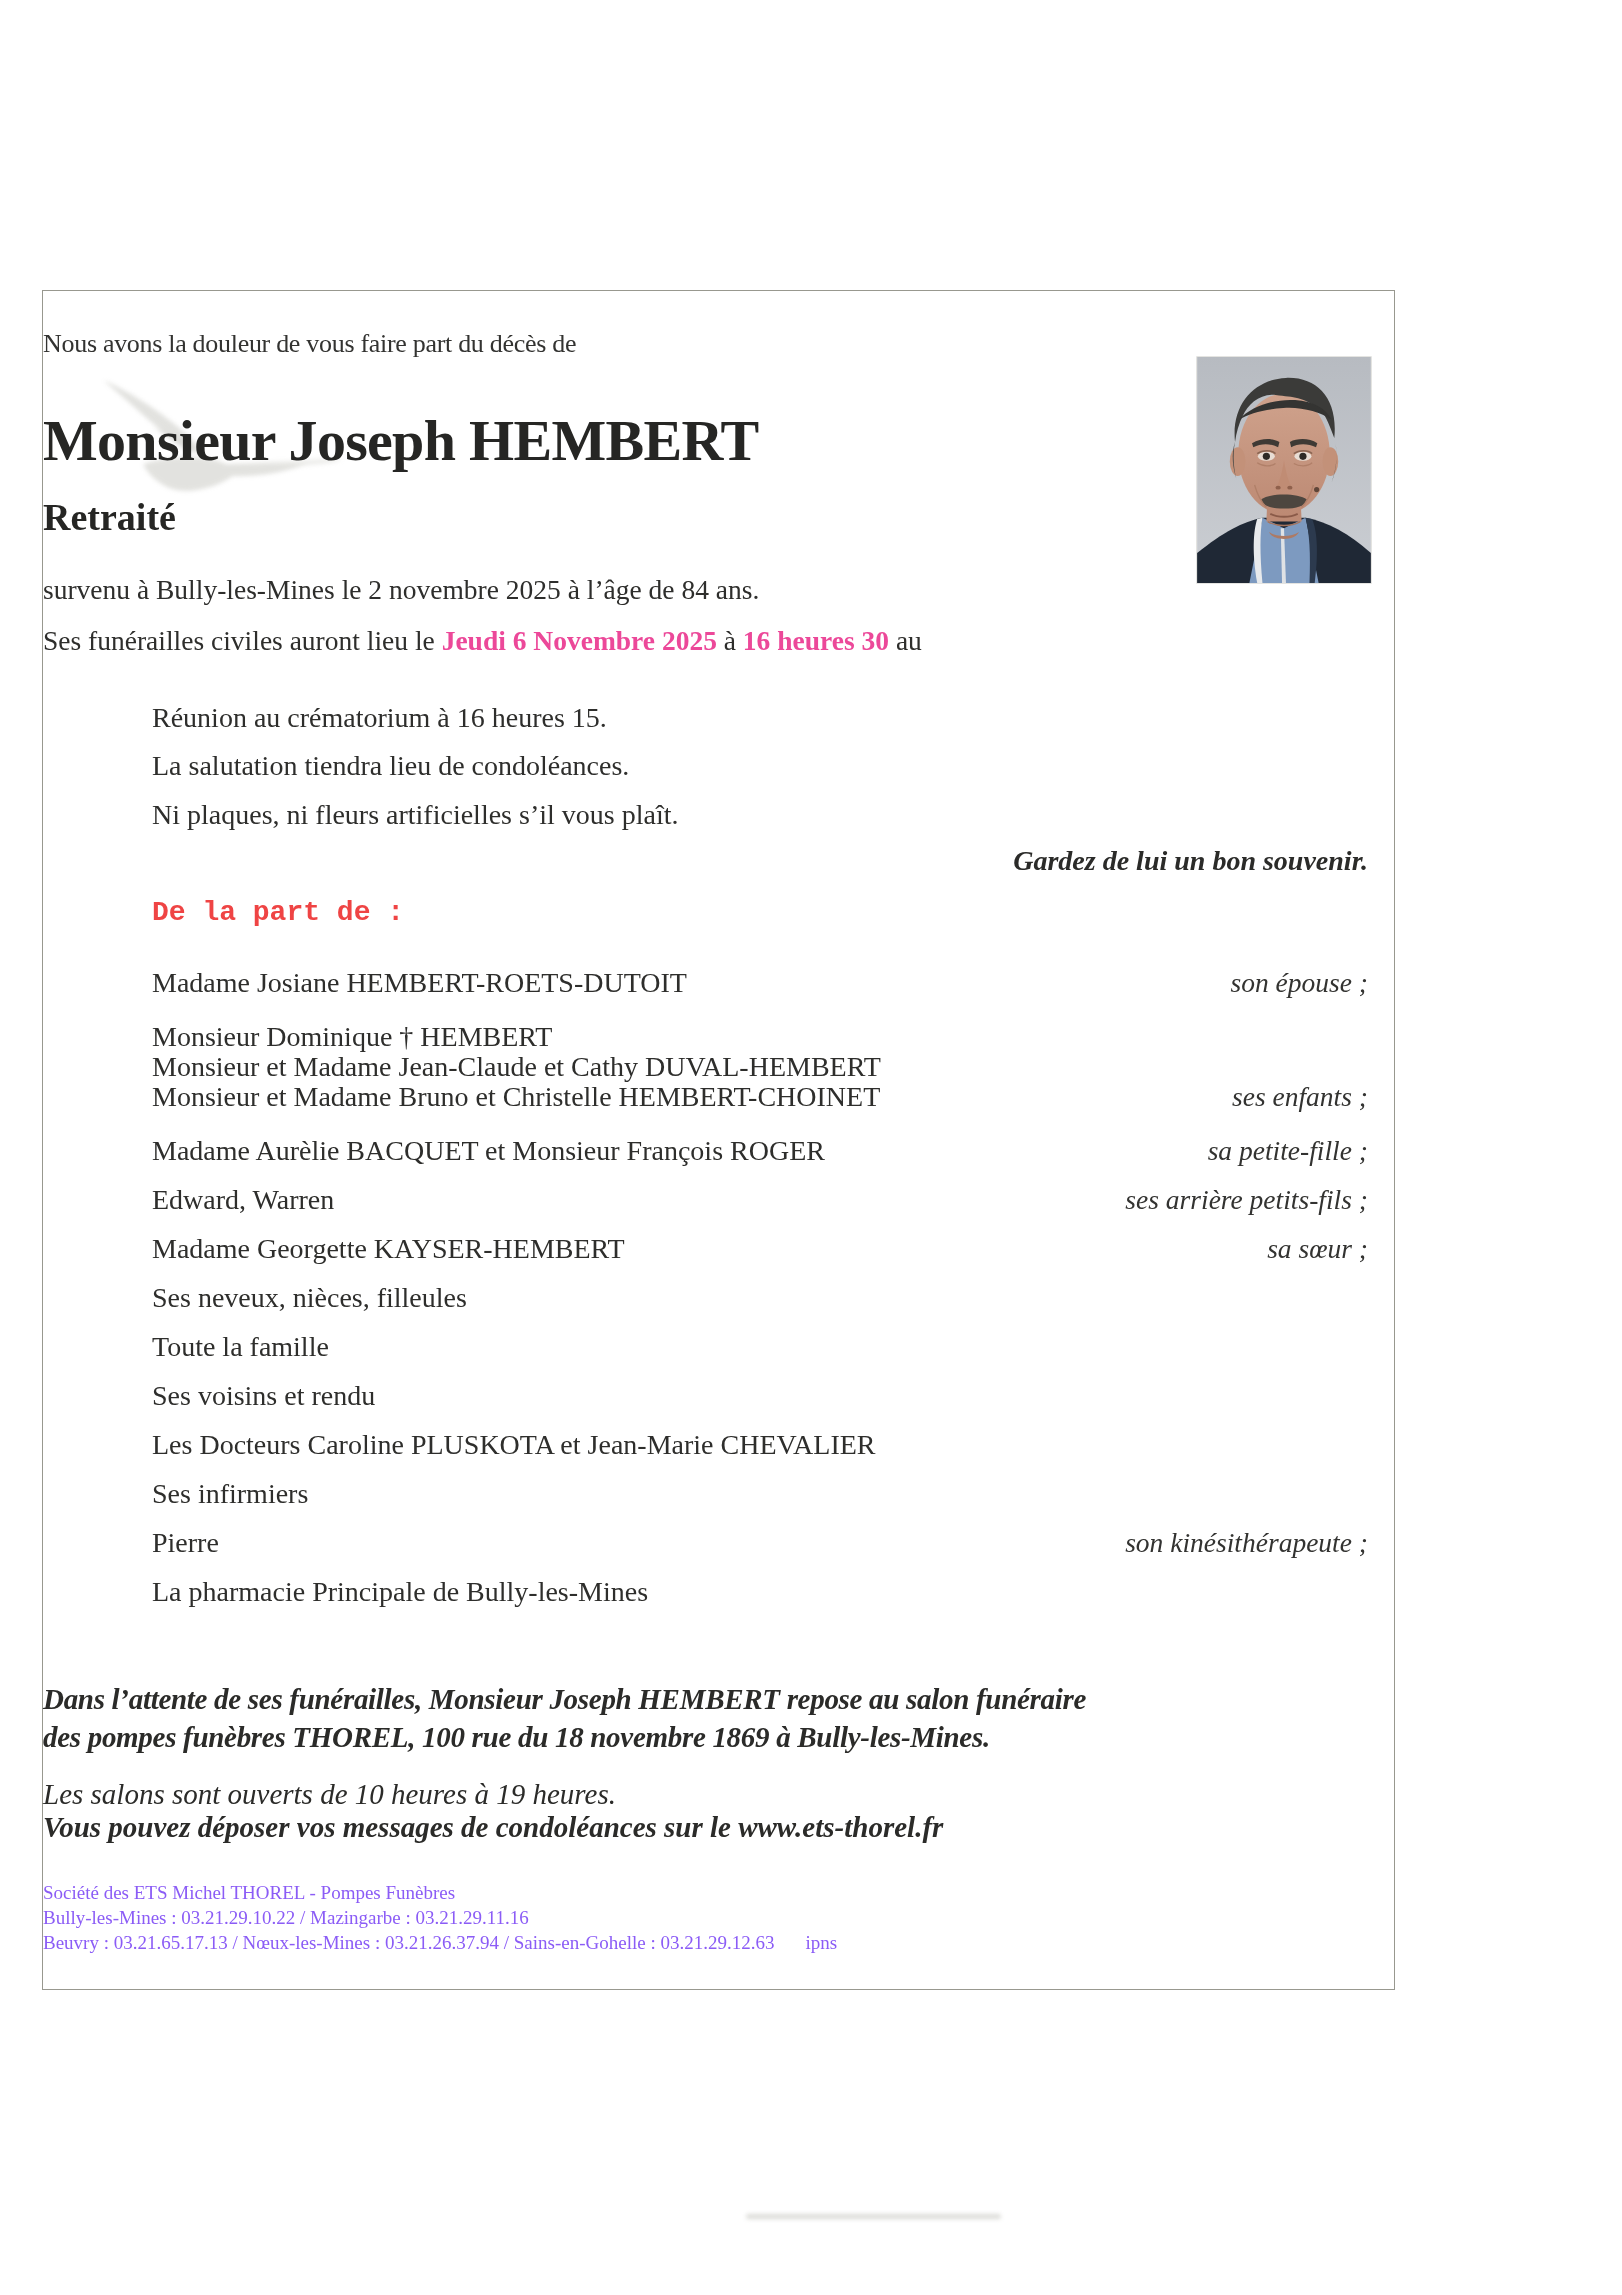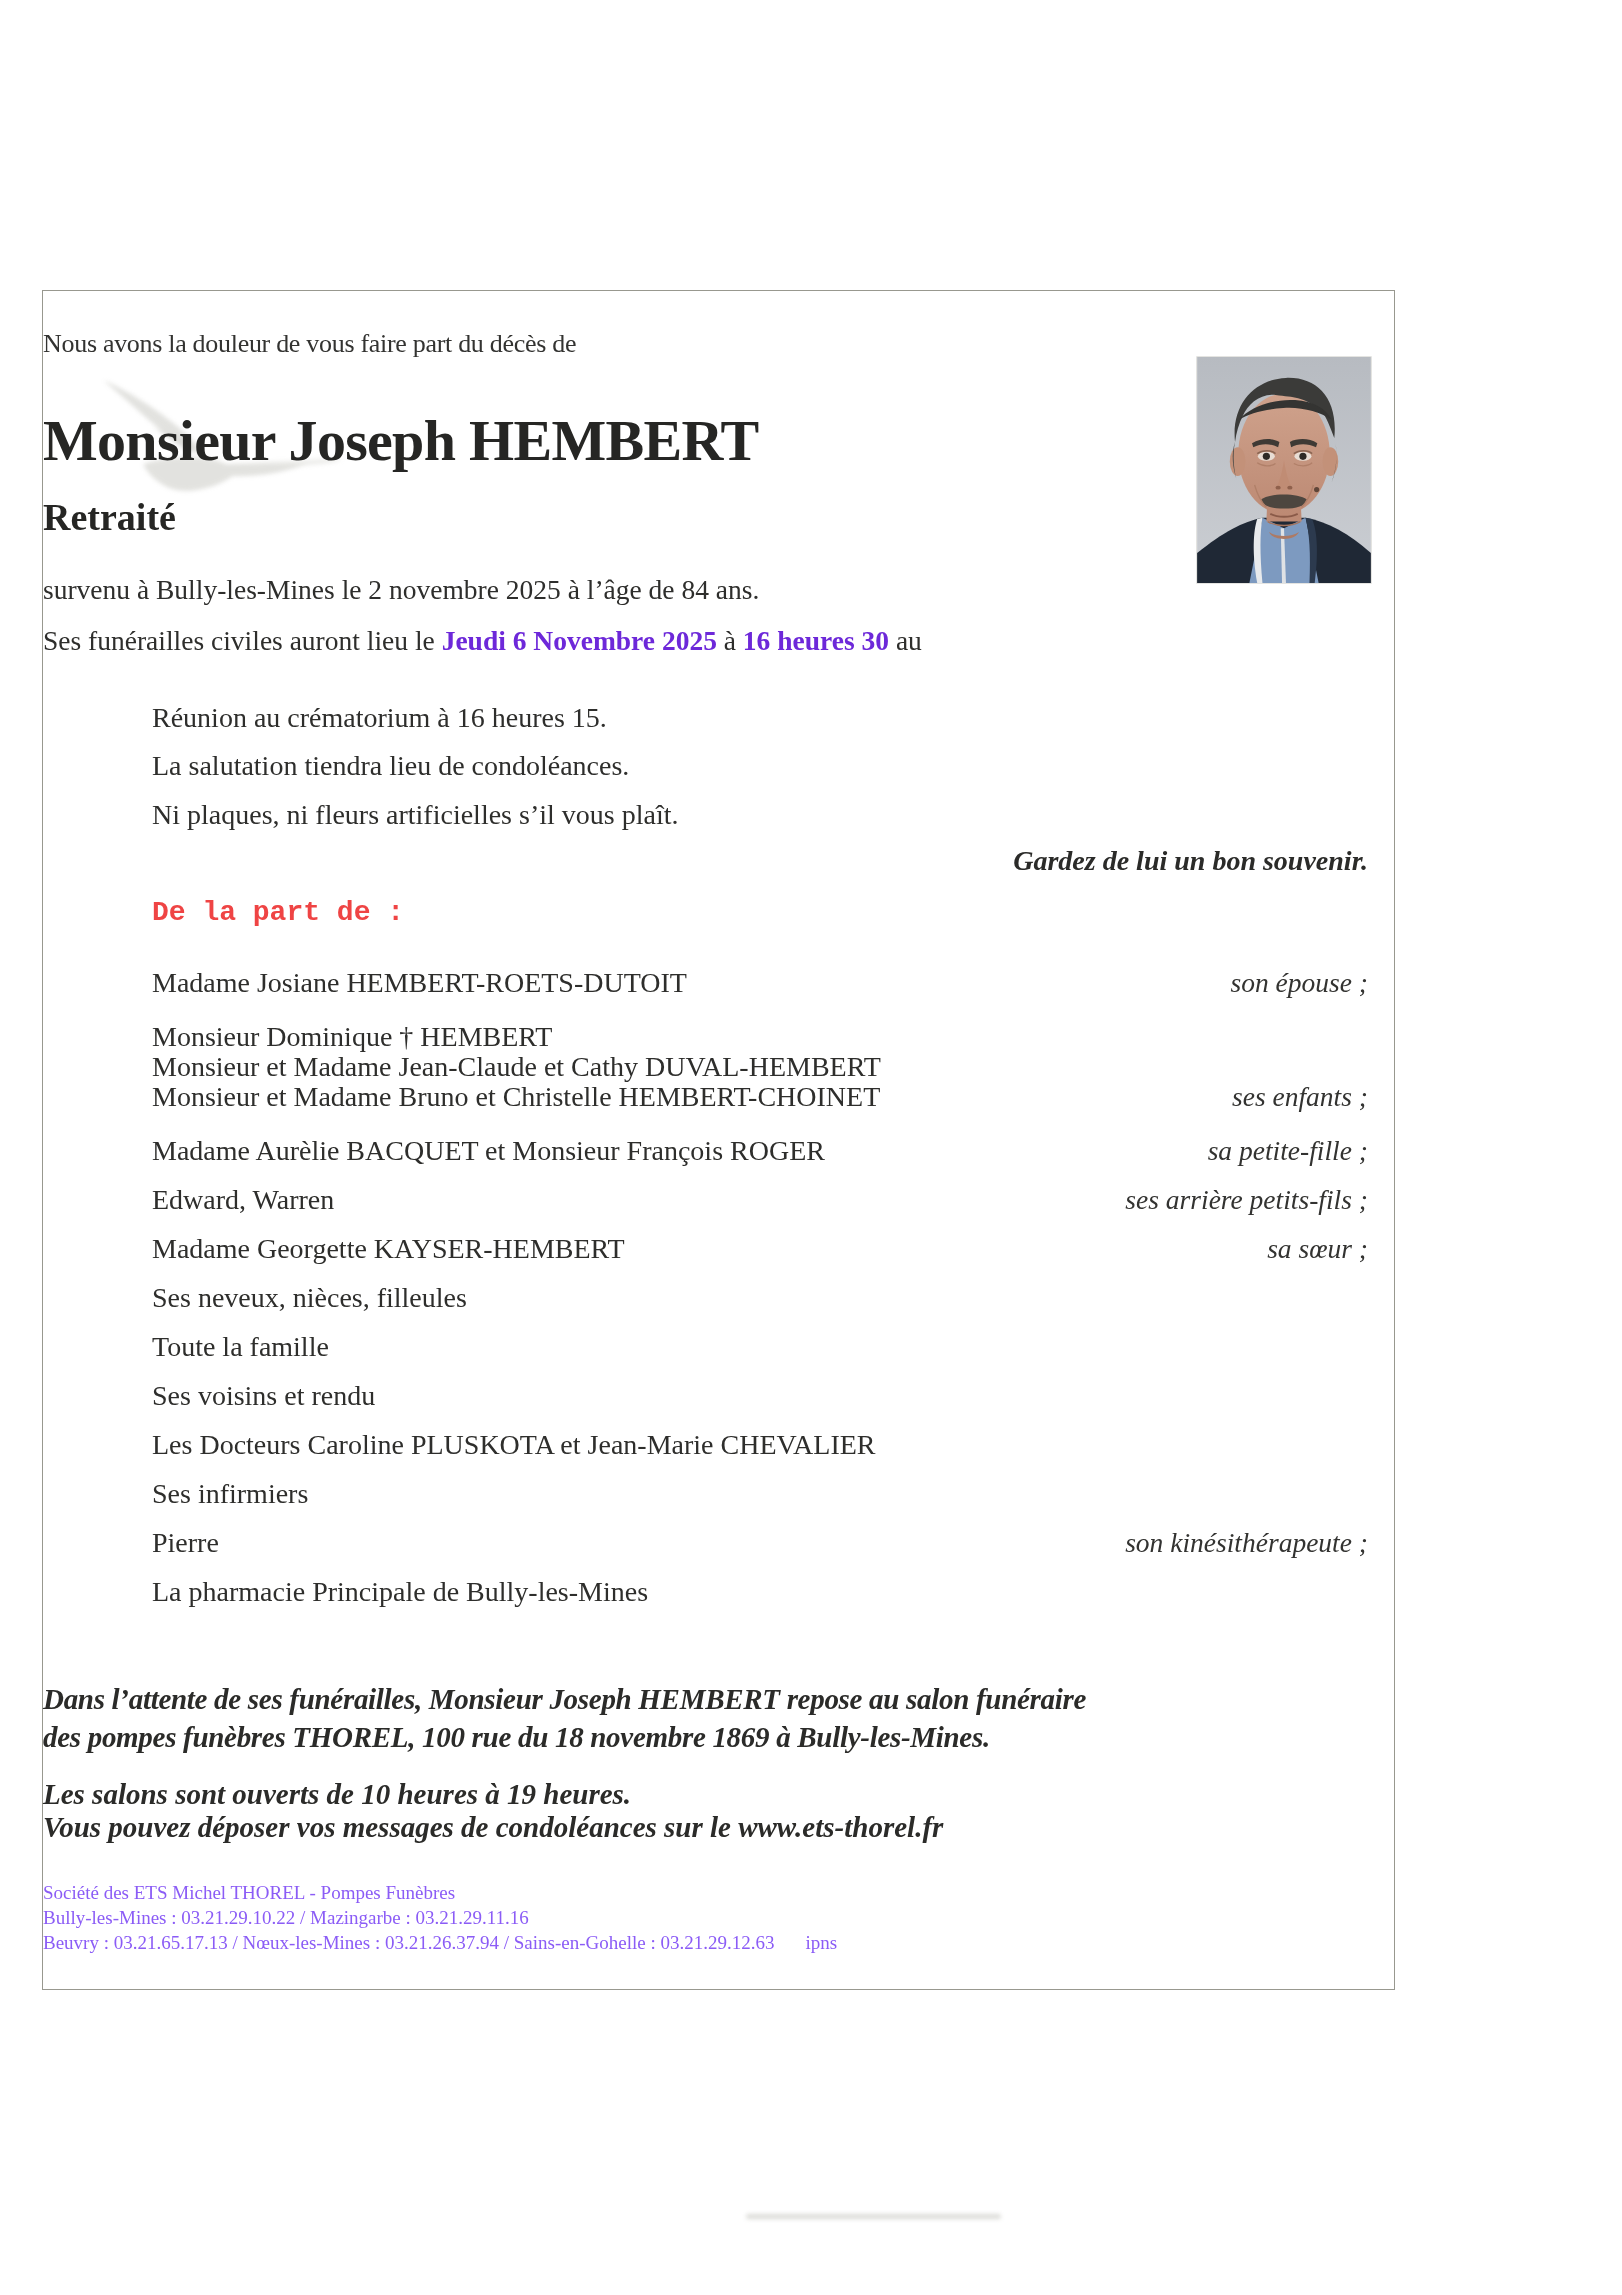--- a/index.html
+++ b/index.html
@@ -19,21 +19,21 @@
     box-sizing:border-box;
   }
   .center{text-align:left;}
   .abs{position:absolute;left:0;right:0;}
 
   .intro{top:38px;font-size:26px;letter-spacing:-0.3px;color:#333331;}
   .title{top:116px;font-size:58px;font-weight:bold;letter-spacing:-0.7px;color:#262624;}
   .subtitle{top:204px;font-size:38px;font-weight:bold;color:#262624;}
   .death-info{top:283px;font-size:27.5px;}
   .funeral{top:331px;font-size:27.5px;line-height:37px;}
-  .funeral b{font-weight:bold;color:#6d28d9;}
+  .funeral b{font-weight:bold;color:#ec4899;}
 
   .left-line{position:absolute;left:109px;font-size:28px;}
   .meeting{top:411px;}
   .salutation{top:459px;}
   .noflowers{top:508px;}
 
   .keepsake{
     position:absolute;right:26px;top:554px;
     font-size:28px;font-weight:bold;font-style:italic;color:#2b2b29;
   }
@@ -51,21 +51,21 @@
   .fam-names div{white-space:nowrap;}
   .fam-rel{
     font-size:27.5px;font-style:italic;line-height:30px;
     white-space:nowrap;padding-left:19.6px;color:#333331;
   }
 
   .resting{
     top:1389px;font-size:29px;font-weight:bold;font-style:italic;
     line-height:38px;color:#2b2b29;letter-spacing:-0.3px;
   }
-  .salons{top:1487px;font-size:29px;font-weight:bold;font-style:italic;color:#2b2b29;}
+  .salons{top:1487px;font-size:29px;font-weight:normal;font-style:italic;color:#2b2b29;}
   .webmsg{top:1520px;font-size:29px;font-weight:bold;font-style:italic;color:#2b2b29;}
 
   .footer{
     top:1589px;font-size:19px;line-height:25px;color:#8b5cf6;
   }
   .footer .ipns{display:inline-block;margin-left:31px;}
 
   .photo{
     position:absolute;left:1197px;top:357px;width:174px;height:226px;
     box-shadow:0 0 0 0.7px #d8d8d4;

